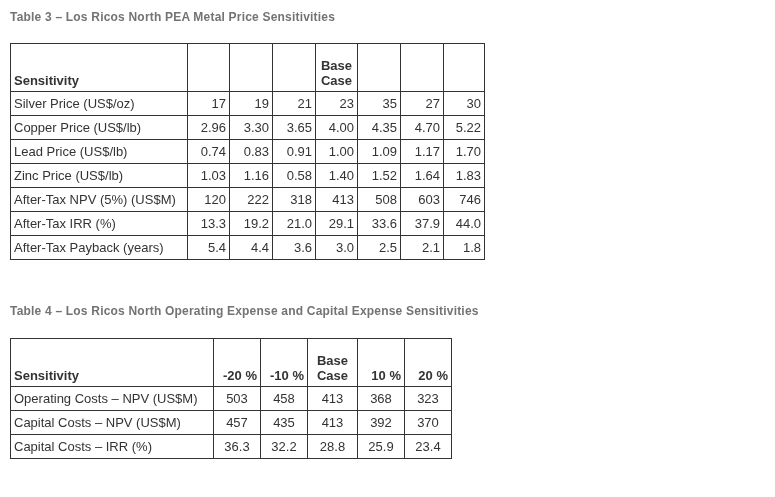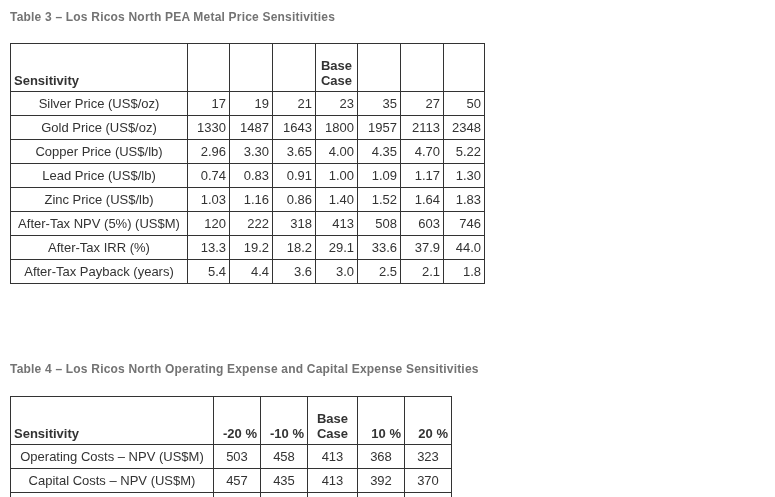--- a/index.html
+++ b/index.html
@@ -19,21 +19,21 @@
   }
   .table-title {
     font-size: 12px;
     font-weight: bold;
     color: #737373;
     letter-spacing: 0.2px;
     line-height: 18px;
     margin: 0;
   }
   #title-3 { margin-bottom: 17px; }
-  #title-4 { margin-top: 76px; margin-bottom: 18px; }
+  #title-4 { margin-top: 42px; margin-bottom: 18px; }
 
   table.data-table {
     border-collapse: collapse;
     table-layout: fixed;
     font-size: 13px;
     color: #333333;
   }
   table.data-table td, table.data-table th {
     border: 1px solid #333333;
     overflow: hidden;
@@ -54,21 +54,21 @@
   }
   th.hdr-basecase { text-align: center; }
   th.hdr-pct { text-align: right; padding-right: 4px; }
   
   tr.data-row td {
     height: 21px;
     padding: 1px 3px;
     vertical-align: middle;
   }
   td.lbl {
-    text-align: center;
+    text-align: left;
     padding-left: 6px;
   }
   td.num-right { text-align: right; padding-right: 3px; }
   td.num-center { text-align: center; }
 </style>
 </head>
 <body>
 
 <div class="page">
 
@@ -97,77 +97,67 @@
       <th class="hdr-basecase"></th>
     </tr>
     <tr class="data-row">
       <td class="lbl">Silver Price (US$/oz)</td>
       <td class="num-right">17</td>
       <td class="num-right">19</td>
       <td class="num-right">21</td>
       <td class="num-right">23</td>
       <td class="num-right">35</td>
       <td class="num-right">27</td>
-      <td class="num-right">50</td>
-    </tr>
-    <tr class="data-row">
-      <td class="lbl">Gold Price (US$/oz)</td>
-      <td class="num-right">1330</td>
-      <td class="num-right">1487</td>
-      <td class="num-right">1643</td>
-      <td class="num-right">1800</td>
-      <td class="num-right">1957</td>
-      <td class="num-right">2113</td>
-      <td class="num-right">2348</td>
+      <td class="num-right">30</td>
     </tr>
     <tr class="data-row">
       <td class="lbl">Copper Price (US$/lb)</td>
       <td class="num-right">2.96</td>
       <td class="num-right">3.30</td>
       <td class="num-right">3.65</td>
       <td class="num-right">4.00</td>
       <td class="num-right">4.35</td>
       <td class="num-right">4.70</td>
       <td class="num-right">5.22</td>
     </tr>
     <tr class="data-row">
       <td class="lbl">Lead Price (US$/lb)</td>
       <td class="num-right">0.74</td>
       <td class="num-right">0.83</td>
       <td class="num-right">0.91</td>
       <td class="num-right">1.00</td>
       <td class="num-right">1.09</td>
       <td class="num-right">1.17</td>
-      <td class="num-right">1.30</td>
+      <td class="num-right">1.70</td>
     </tr>
     <tr class="data-row">
       <td class="lbl">Zinc Price (US$/lb)</td>
       <td class="num-right">1.03</td>
       <td class="num-right">1.16</td>
-      <td class="num-right">0.86</td>
+      <td class="num-right">0.58</td>
       <td class="num-right">1.40</td>
       <td class="num-right">1.52</td>
       <td class="num-right">1.64</td>
       <td class="num-right">1.83</td>
     </tr>
     <tr class="data-row">
       <td class="lbl">After-Tax NPV (5%) (US$M)</td>
       <td class="num-right">120</td>
       <td class="num-right">222</td>
       <td class="num-right">318</td>
       <td class="num-right">413</td>
       <td class="num-right">508</td>
       <td class="num-right">603</td>
       <td class="num-right">746</td>
     </tr>
     <tr class="data-row">
       <td class="lbl">After-Tax IRR (%)</td>
       <td class="num-right">13.3</td>
       <td class="num-right">19.2</td>
-      <td class="num-right">18.2</td>
+      <td class="num-right">21.0</td>
       <td class="num-right">29.1</td>
       <td class="num-right">33.6</td>
       <td class="num-right">37.9</td>
       <td class="num-right">44.0</td>
     </tr>
     <tr class="data-row">
       <td class="lbl">After-Tax Payback (years)</td>
       <td class="num-right">5.4</td>
       <td class="num-right">4.4</td>
       <td class="num-right">3.6</td>

